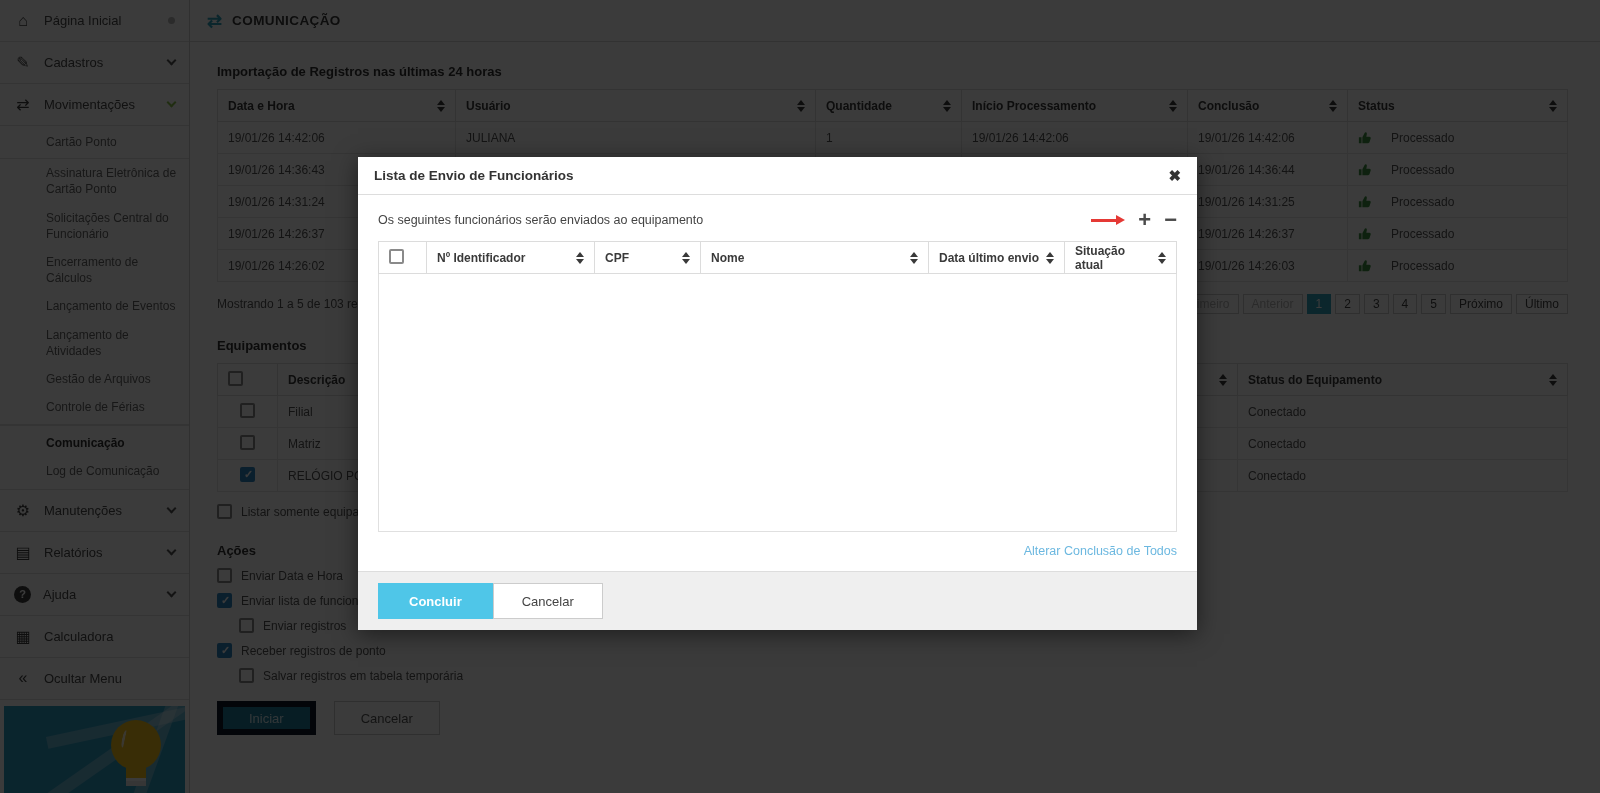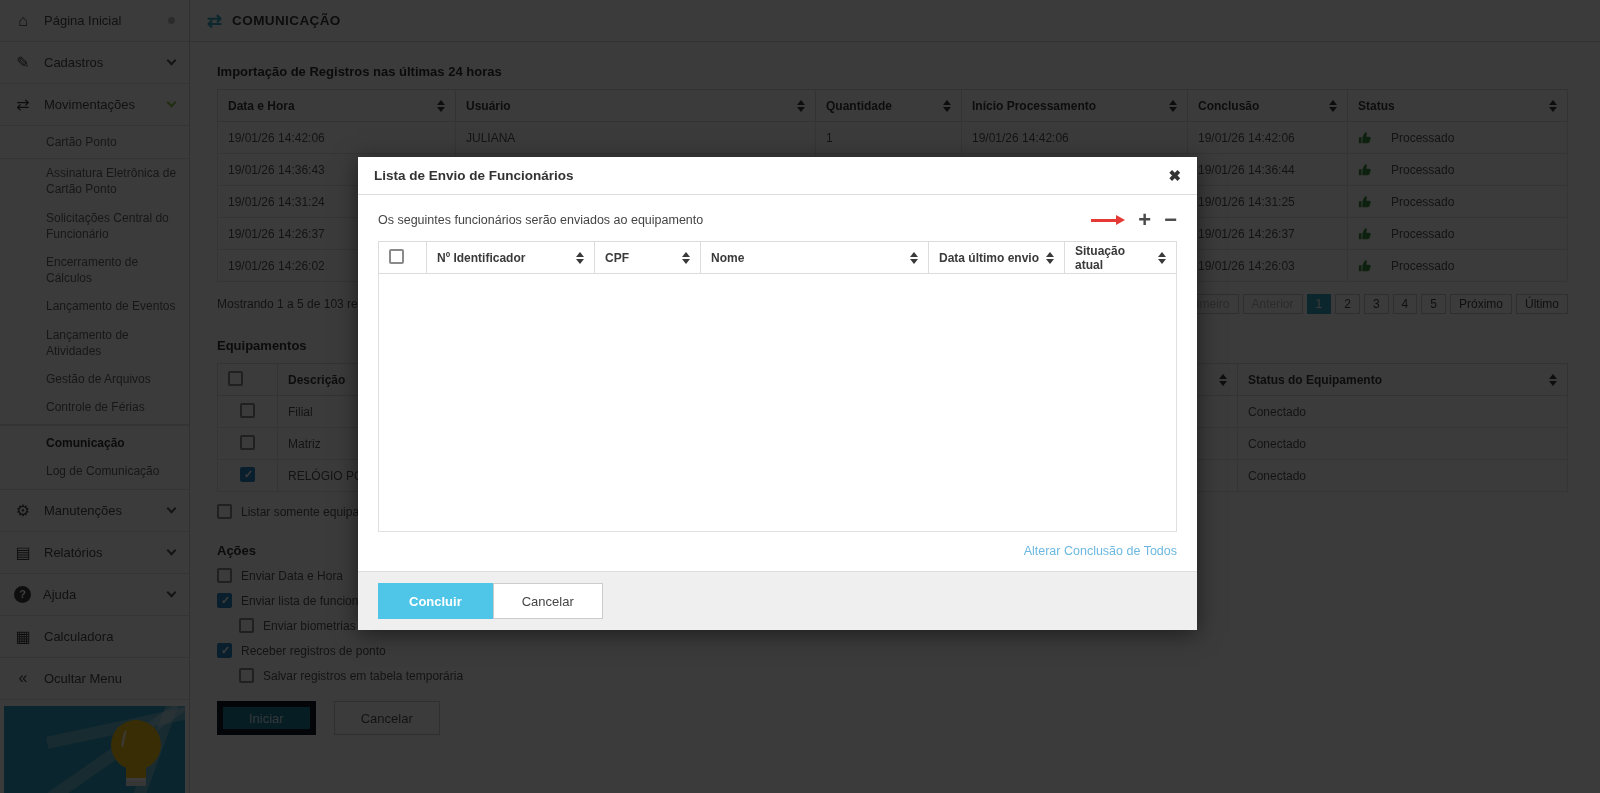--- a/index.html
+++ b/index.html
@@ -387,21 +387,21 @@
         <div class="action-row">
           <span class="cb"></span>
           <span>Enviar Data e Hora</span>
         </div>
         <div class="action-row">
           <span class="cb checked"></span>
           <span>Enviar lista de funcionários</span>
         </div>
         <div class="action-row indent">
           <span class="cb"></span>
-          <span>Enviar biometrias</span>
+          <span>Enviar registros</span>
         </div>
         <div class="action-row">
           <span class="cb checked"></span>
           <span>Receber registros de ponto</span>
         </div>
         <div class="action-row indent">
           <span class="cb"></span>
           <span>Salvar registros em tabela temporária</span>
         </div>
         <div class="btn-row">

